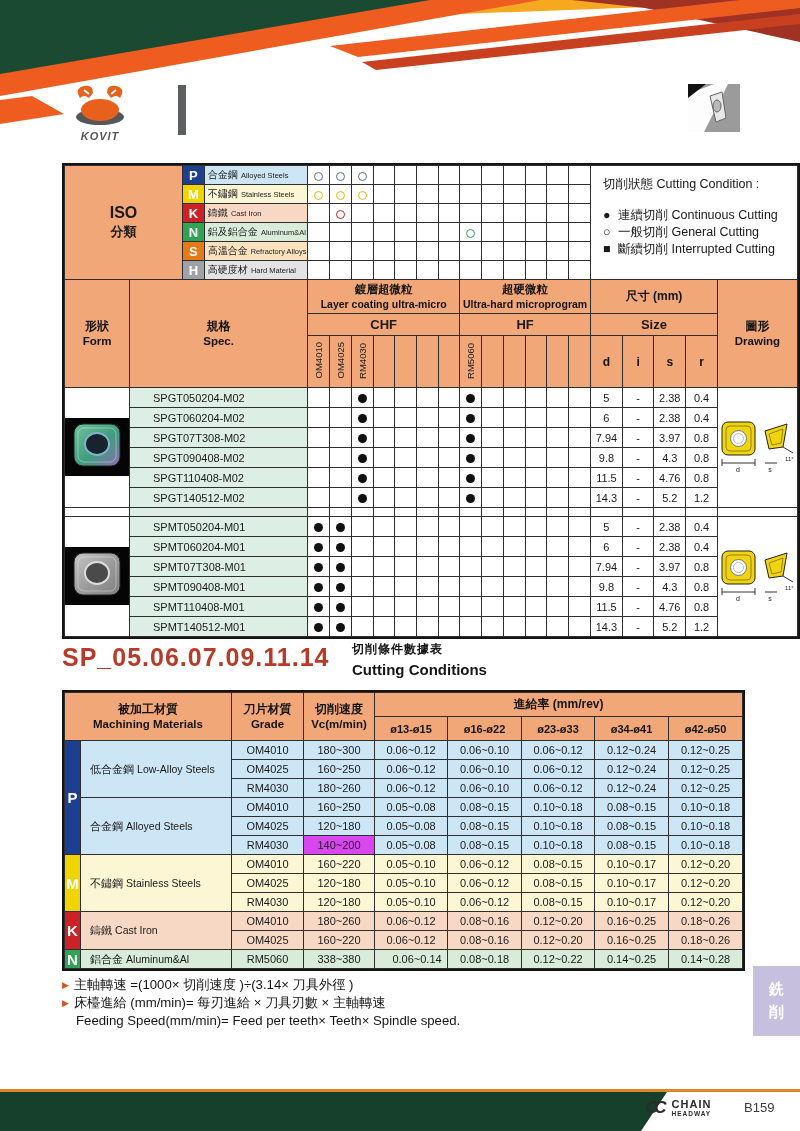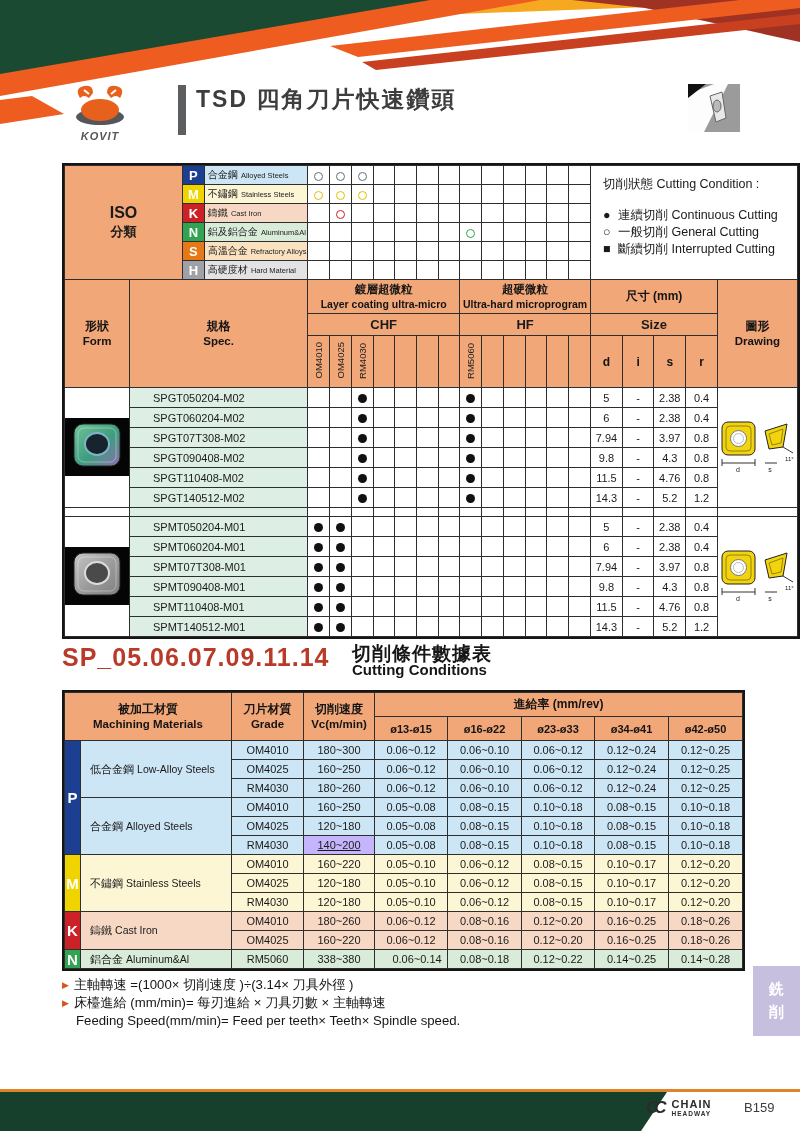--- a/index.html
+++ b/index.html
@@ -35,21 +35,21 @@
   .h2l .l2{font-size:11.5px;font-weight:bold;display:block;line-height:14px;}
   .coat .l1{font-size:11.5px;}
   .coat .l2{font-size:10.5px;}
   .code-cell{font-size:13px;font-weight:bold;}
   .vert{writing-mode:vertical-rl;transform:rotate(180deg);font-size:9.5px;color:#222;letter-spacing:0px;max-height:48px;}
   .spec-cell{background:#ddeee4;text-align:left;padding-left:23px;font-size:11px;}
   .photo-cell,.draw-cell{background:#fff;}
   .disr{font-size:12px;}
   
   .sec-code{left:62px;top:643px;font-size:25px;font-weight:bold;color:#b93a28;letter-spacing:1px;}
-  .sec-zh{left:352px;top:641px;font-size:19px;font-weight:bold;color:#161616;letter-spacing:1px;}
+  .sec-zh{left:352px;top:641px;font-size:12px;font-weight:bold;color:#161616;letter-spacing:1px;}
   .sec-en{left:352px;top:661px;font-size:15px;font-weight:bold;color:#161616;}
   
   .mat-cell{text-align:left;padding-left:9px;}
   .mat-cell .zh{font-size:11px;}
   .mat-cell .en{font-size:10.5px;}
   .cond-letter{font-size:15px;}
   
   .foot{left:62px;top:976px;width:660px;}
   .fn{font-size:13.2px;color:#161616;line-height:18px;white-space:nowrap;}
   .fn .mk{color:#d9531e;font-size:9px;margin-right:5px;vertical-align:1px;}
@@ -87,21 +87,20 @@
     <svg width="76" height="44">
       <ellipse cx="38" cy="33" rx="24" ry="8" fill="#55565a"></ellipse>
       <ellipse cx="38" cy="26" rx="19" ry="11" fill="#e8611c"></ellipse>
       <path d="M18,14 q-6,-10 4,-12 q9,-2 9,7 l-4,5 q-5,-4 -9,0 Z" fill="#e8611c"></path>
       <path d="M58,14 q6,-10 -4,-12 q-9,-2 -9,7 l4,5 q5,-4 9,0 Z" fill="#e8611c"></path>
       <path d="M22,6 l5,4 M54,6 l-5,4" stroke="#fff" stroke-width="2"></path>
     </svg>
     <div class="logo-text">KOVIT</div>
   </div>
   <div class="abs vbar"></div>
-  <div class="abs title-zh">TSD 四角刀片快速鑽頭</div>
 
   <svg class="abs" style="left:688px;top:84px" width="52" height="48">
     <rect x="0" y="0" width="52" height="48" fill="#9b9b9b"></rect>
     <polygon points="0,48 0,10 26,0 40,0 16,48" fill="#fdfdfd"></polygon>
     <polygon points="0,0 18,0 0,14" fill="#111"></polygon>
     <path d="M22,12 l12,-4 l4,26 l-10,4 z" fill="#e8e8e8" stroke="#666" stroke-width="1"></path>
     <ellipse cx="29" cy="22" rx="4" ry="6" fill="#b9b9b9" stroke="#666"></ellipse>
   </svg>
 
   <div class="abs tbl-wrap" style="left:62px;top:163px" id="main-table-host">
@@ -697,21 +696,21 @@
             <td style="background: rgb(205, 230, 245);">OM4025</td>
             <td style="background: rgb(205, 230, 245);">120~180</td>
             <td style="background: rgb(205, 230, 245);">0.05~0.08</td>
             <td style="background: rgb(205, 230, 245);">0.08~0.15</td>
             <td style="background: rgb(205, 230, 245);">0.10~0.18</td>
             <td style="background: rgb(205, 230, 245);">0.08~0.15</td>
             <td style="background: rgb(205, 230, 245);">0.10~0.18</td>
           </tr>
           <tr style="height: 19px;">
             <td style="background: rgb(205, 230, 245);">RM4030</td>
-            <td style="background: #c4b5fd; text-decoration: underline;">140~200</td>
+            <td style="background: #d946ef;">140~200</td>
             <td style="background: rgb(205, 230, 245);">0.05~0.08</td>
             <td style="background: rgb(205, 230, 245);">0.08~0.15</td>
             <td style="background: rgb(205, 230, 245);">0.10~0.18</td>
             <td style="background: rgb(205, 230, 245);">0.08~0.15</td>
             <td style="background: rgb(205, 230, 245);">0.10~0.18</td>
           </tr>
           <tr style="height: 19px;">
             <td class="letter cond-letter" rowspan="3" style="background: rgb(240, 212, 0);">M</td>
             <td class="mat-cell" rowspan="3" style="background: rgb(252, 246, 212);"><span class="fit"><span class="zh">不鏽鋼</span> <span class="en">Stainless Steels</span></span></td>
             <td style="background: rgb(252, 246, 212);">OM4010</td>

